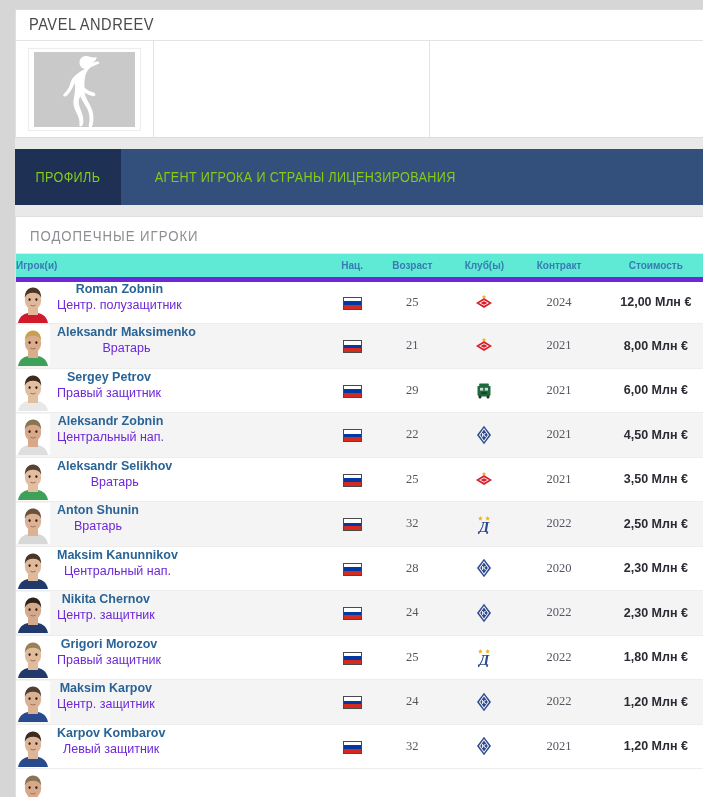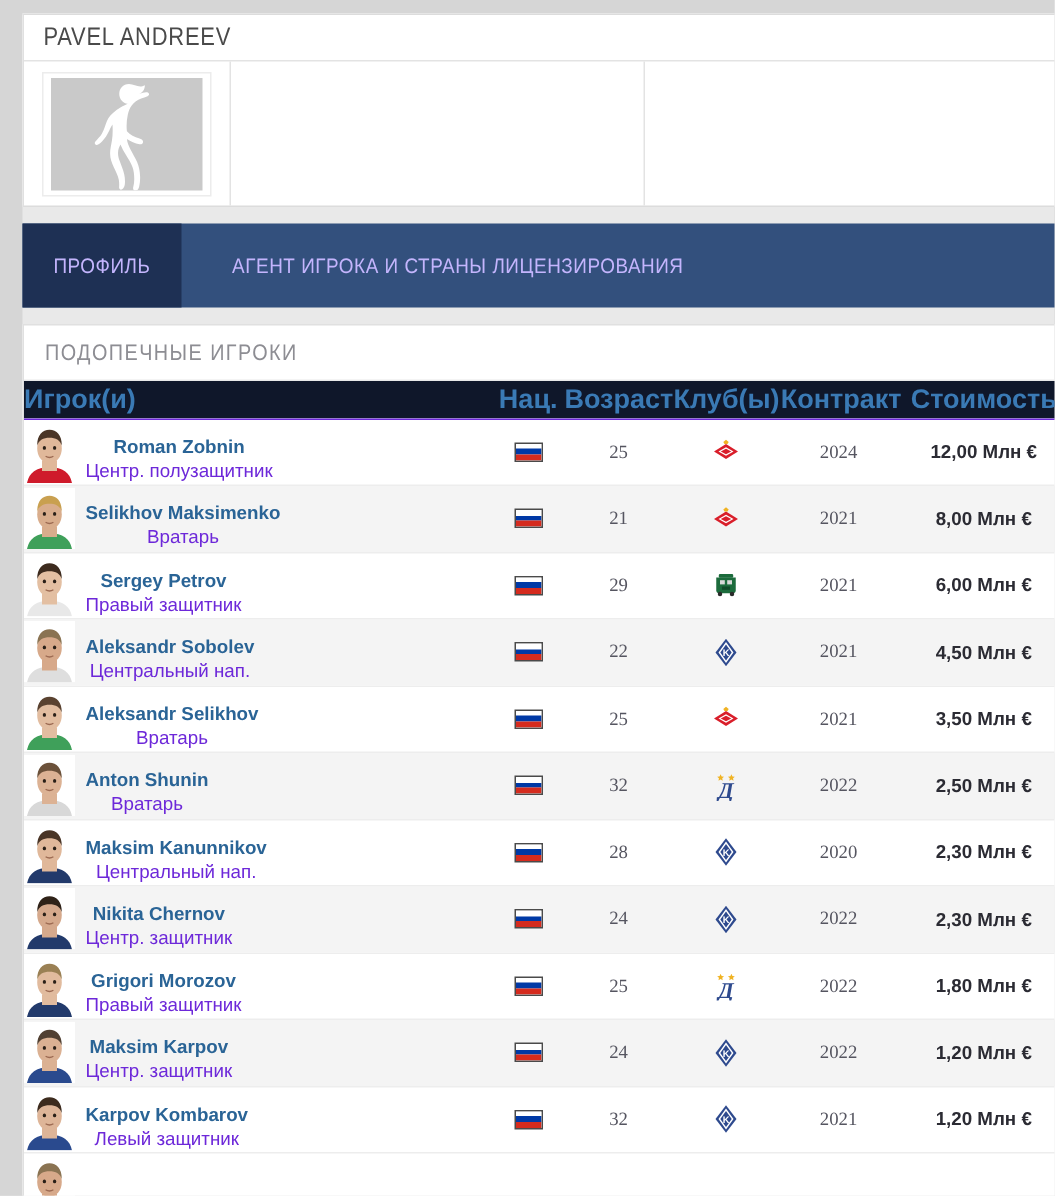--- a/index.html
+++ b/index.html
@@ -82,21 +82,21 @@
     background: #33507d;
     width: 700px;
     height: 56px;
     margin-top: 11px;
     align-items: stretch;
   }
   .tab {
     display: flex;
     align-items: center;
     padding: 0 17px;
-    color: #c4b5fd;
+    color: #84cc16;
     font-size: 14px;
     letter-spacing: 0.4px;
     text-transform: uppercase;
     font-family: "Liberation Sans Narrow", "Liberation Sans", sans-serif;
     white-space: nowrap;
     cursor: pointer;
     transform-origin: center;
   }
   .tab span { transform: scaleX(0.9); display:inline-block; }
   .tab.active { background: #1e3054; }
@@ -127,48 +127,48 @@
     white-space: nowrap;
   }
 
   
   table.squad {
     width: 100%;
     border-collapse: collapse;
     table-layout: fixed;
   }
   table.squad thead th {
-    background: #0f172a;
+    background: #5eead4;
     height: 25px;
-    font-size: 18px;
+    font-size: 10px;
     font-weight: bold;
     color: #3a7ab5;
     font-family: "Liberation Sans Narrow", "Liberation Sans", sans-serif;
-    border-bottom: 1px solid #6d28d9;
+    border-bottom: 5px solid #6d28d9;
     padding: 0;
     vertical-align: middle;
   }
   th.h-player { text-align: left; padding-left: 9px; color: #2b2b2b; width: 303px; }
   th.h-nat    { width: 47px; color: #2b2b2b; }
   th.h-age    { width: 70px; }
   th.h-club   { width: 70px; }
   th.h-contract { width: 75px; }
   th.h-value  { width: 113px; }
 
   table.squad tbody tr { height: 44.5px; }
   table.squad tbody tr.odd  { background: #ffffff; }
   table.squad tbody tr.even { background: #f4f4f4; }
   table.squad tbody td {
     padding: 0;
     vertical-align: middle;
     border-bottom: 1px solid #ededed;
     text-align: center;
   }
   td.c-player { text-align: left; padding-left: 7px; }
-  .player-cell { display: flex; align-items: flex-end; }
+  .player-cell { display: flex; align-items: flex-start; }
   .avatar {
     width: 34px; height: 41px;
     flex: 0 0 34px;
     margin-right: 7px;
     overflow: hidden;
     position: relative;
     align-self: flex-end;
   }
   .pname {
     display: block;
@@ -302,21 +302,21 @@
                       <rect width="34" height="41" fill="#ffffff"></rect>
                       <path d="M2 41 c1.5-7 6-10.5 15-10.5 S30.5 34 32 41 Z" fill="#3fa05a"></path>
                       <path d="M12 26 h10 v7 h-10 Z" fill="#d9ad8c"></path>
                       <ellipse cx="17" cy="18" rx="8.2" ry="10" fill="#d9ad8c"></ellipse>
                       <path d="M8.8 16 c0-7 3.4-10.5 8.2-10.5 S25.2 9 25.2 16 c-1.2-3.6-4-5.2-8.2-5.2 S10 12.4 8.8 16 Z" fill="#c9a050"></path>
                       <ellipse cx="13.6" cy="17.6" rx="1.1" ry="1.3" fill="#2a2018"></ellipse>
                       <ellipse cx="20.4" cy="17.6" rx="1.1" ry="1.3" fill="#2a2018"></ellipse>
                       <path d="M14.4 23.2 q2.6 1.6 5.2 0" stroke="#9c6a52" stroke-width="0.9" fill="none"></path>
                     </svg></div>
                   <div>
-                    <span class="pname">Selikhov Maksimenko</span>
+                    <span class="pname">Aleksandr Maksimenko</span>
                     <span class="ppos">Вратарь</span>
                   </div>
                 </div>
               </td>
               <td><span class="flag"><span class="fw"></span><span class="fb"></span><span class="fr"></span></span></td>
               <td class="age">21</td>
               <td><svg class="badge" width="20" height="18" viewBox="0 0 20 18">
                   <path d="M2 9 L10 4 L18 9 L10 14 Z" fill="#d91e2a"></path>
                   <path d="M5 9 L10 6.2 L15 9 L10 11.8 Z" fill="#ffffff"></path>
                   <path d="M6.5 9 L10 7.2 L13.5 9 L10 10.8 Z" fill="#d91e2a"></path>
@@ -365,21 +365,21 @@
                       <rect width="34" height="41" fill="#ffffff"></rect>
                       <path d="M2 41 c1.5-7 6-10.5 15-10.5 S30.5 34 32 41 Z" fill="#dedede"></path>
                       <path d="M12 26 h10 v7 h-10 Z" fill="#d7a98a"></path>
                       <ellipse cx="17" cy="18" rx="8.2" ry="10" fill="#d7a98a"></ellipse>
                       <path d="M8.8 16 c0-7 3.4-10.5 8.2-10.5 S25.2 9 25.2 16 c-1.2-3.6-4-5.2-8.2-5.2 S10 12.4 8.8 16 Z" fill="#8a7352"></path>
                       <ellipse cx="13.6" cy="17.6" rx="1.1" ry="1.3" fill="#2a2018"></ellipse>
                       <ellipse cx="20.4" cy="17.6" rx="1.1" ry="1.3" fill="#2a2018"></ellipse>
                       <path d="M14.4 23.2 q2.6 1.6 5.2 0" stroke="#9c6a52" stroke-width="0.9" fill="none"></path>
                     </svg></div>
                   <div>
-                    <span class="pname">Aleksandr Sobolev</span>
+                    <span class="pname">Aleksandr Zobnin</span>
                     <span class="ppos">Центральный нап.</span>
                   </div>
                 </div>
               </td>
               <td><span class="flag"><span class="fw"></span><span class="fb"></span><span class="fr"></span></span></td>
               <td class="age">22</td>
               <td><svg class="badge" width="16" height="20" viewBox="0 0 16 20">
                   <path d="M8 0.8 L15 10 L8 19.2 L1 10 Z" fill="#2e4a8e"></path>
                   <path d="M8 3 L13 10 L8 17 L3 10 Z" fill="#ffffff"></path>
                   <path d="M8 4.6 L11.8 10 L8 15.4 L4.2 10 Z" fill="#2e4a8e"></path>

